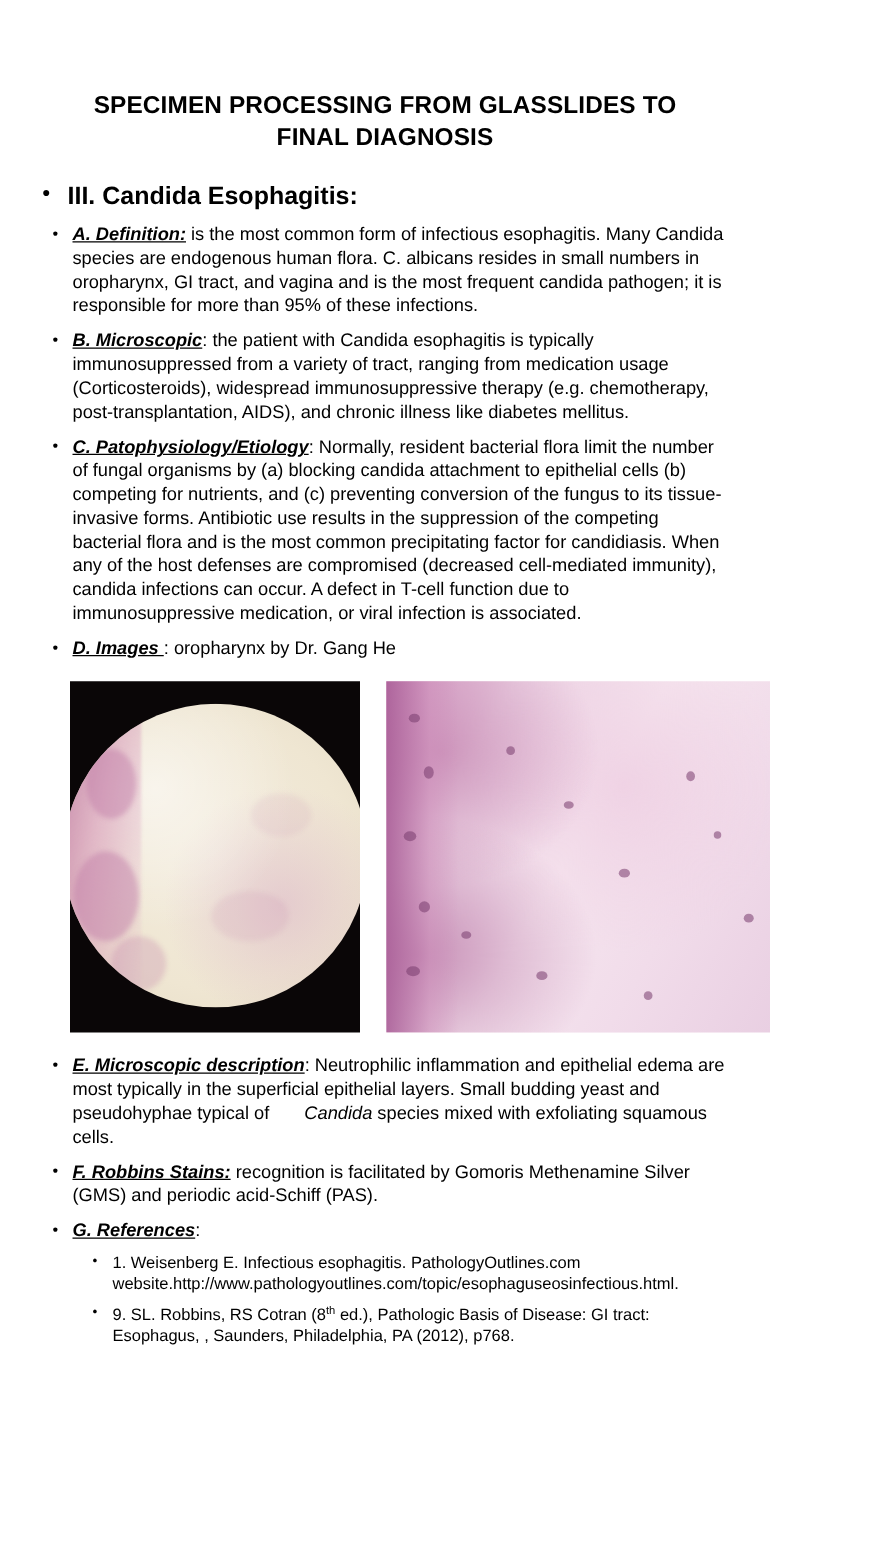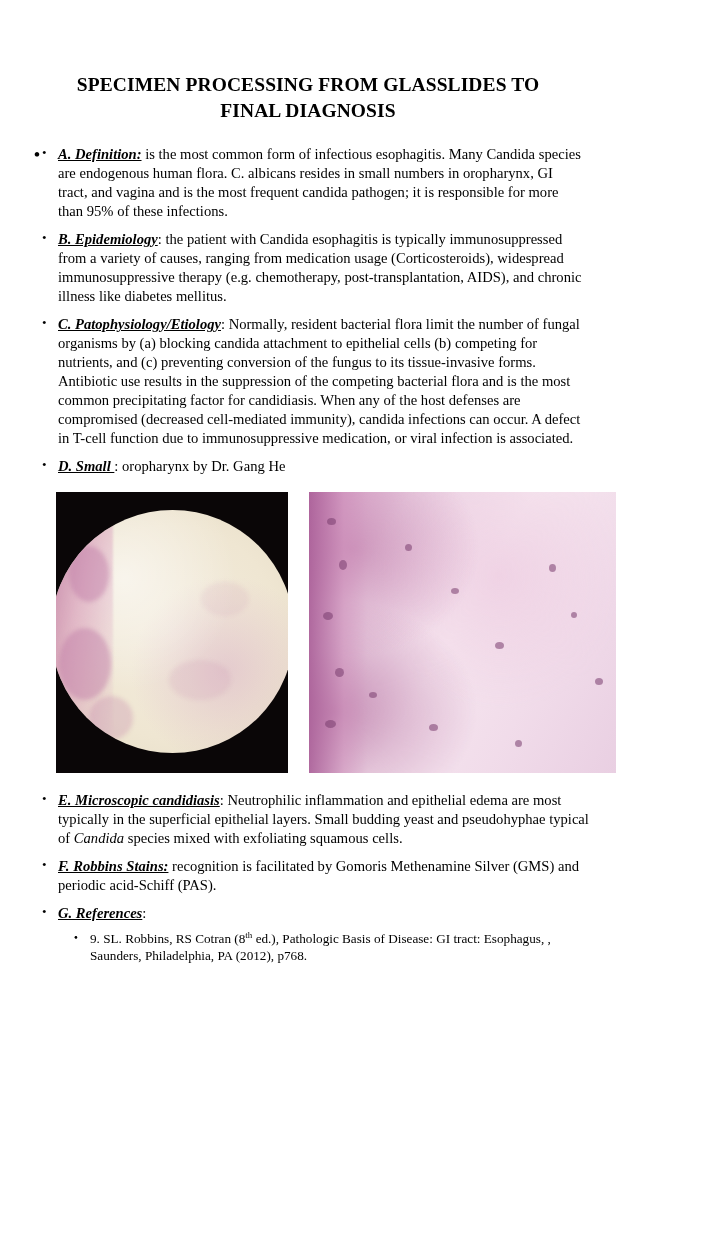--- a/index.html
+++ b/index.html
@@ -13,21 +13,20 @@
     font-family: "Liberation Sans", sans-serif;
     color: #000000;
     overflow: hidden;
   }
   .slide {
     position: relative;
     width: 616px;
     height: 1245px;
     box-sizing: border-box;
     padding: 0;
-    font-family: Liberation Serif, serif;
   }
   .title {
     margin: 0;
     padding: 72px 58px 0 58px;
     font-size: 19.5px;
     font-weight: bold;
     text-align: center;
     line-height: 1.32;
     letter-spacing: 0.1px;
   }
@@ -80,20 +79,21 @@
     top: 0px;
     font-size: 11px;
   }
   .hdr {
     font-style: italic;
     font-weight: bold;
     text-decoration: underline;
   }
   .ital {
     font-style: italic;
+    margin-left: 24px;
   }
   sup {
     font-size: 0.68em;
     vertical-align: super;
     text-align: center;
   }
   .images {
     display: flex;
     gap: 21px;
     margin: 16px 0 0 56px;
@@ -170,40 +170,41 @@
 <body>
 
 <div class="slide">
 
   <h1 class="title">SPECIMEN PROCESSING FROM GLASSLIDES TO FINAL DIAGNOSIS</h1>
 
   <div class="content">
 
     <div class="l1">
       <span class="bullet">•</span>
+      <span>III. Candida Esophagitis:</span>
     </div>
 
     <div class="l2">
       <span class="bullet">•</span>
       <span class="hdr">A. Definition:</span><span>  is the most common form of infectious esophagitis. Many Candida species are endogenous human flora. C. albicans resides in small numbers in oropharynx, GI tract, and vagina and is the most frequent candida pathogen; it is responsible for more than 95% of these infections.</span>
     </div>
 
     <div class="l2">
       <span class="bullet">•</span>
-      <span class="hdr">B. Epidemiology</span><span>: the patient with Candida esophagitis is typically immunosuppressed from a variety of causes, ranging from medication usage (Corticosteroids), widespread immunosuppressive therapy (e.g. chemotherapy, post-transplantation, AIDS), and chronic illness like diabetes mellitus.</span>
+      <span class="hdr">B. Microscopic</span><span>: the patient with Candida esophagitis is typically immunosuppressed from a variety of tract, ranging from medication usage (Corticosteroids), widespread immunosuppressive therapy (e.g. chemotherapy, post-transplantation, AIDS), and chronic illness like diabetes mellitus.</span>
     </div>
 
     <div class="l2">
       <span class="bullet">•</span>
       <span class="hdr">C. Patophysiology/Etiology</span><span>: Normally, resident bacterial flora limit the number of fungal organisms by (a) blocking candida attachment to epithelial cells (b) competing for nutrients, and (c) preventing conversion of the fungus to its tissue-invasive forms. Antibiotic use results in the suppression of the competing bacterial flora and is the most common precipitating factor for candidiasis. When any of the host defenses are compromised (decreased cell-mediated immunity), candida infections can occur. A defect in T-cell function due to immunosuppressive medication, or viral infection is associated.</span>
     </div>
 
     <div class="l2">
       <span class="bullet">•</span>
-      <span class="hdr">D. Small </span><span>: oropharynx by Dr. Gang He</span>
+      <span class="hdr">D. Images </span><span>: oropharynx by Dr. Gang He</span>
     </div>
 
   </div>
 
   <div class="images">
     <div class="img-box img-left">
       <div class="disc">
         <div class="edge"></div>
         <div class="blob" style="left:18px; top:36px; width:40px; height:56px;"></div>
         <div class="blob" style="left:8px; top:118px; width:52px; height:72px;"></div>
@@ -229,35 +230,36 @@
       <div class="spk" style="left:262px; top:120px; width:6px;  height:6px;"></div>
       <div class="spk" style="left:60px;  top:200px; width:8px;  height:6px;"></div>
       <div class="spk" style="left:310px; top:40px;  width:7px;  height:7px;"></div>
     </div>
   </div>
 
   <div class="after-images">
 
     <div class="l2">
       <span class="bullet">•</span>
-      <span class="hdr">E. Microscopic candidiasis</span><span>: Neutrophilic inflammation and epithelial edema are most typically in the superficial epithelial layers. Small budding yeast and pseudohyphae typical of </span><span class="ital">Candida</span><span> species mixed with exfoliating squamous cells.</span>
+      <span class="hdr">E. Microscopic description</span><span>: Neutrophilic inflammation and epithelial edema are most typically in the superficial epithelial layers. Small budding yeast and pseudohyphae typical of </span><span class="ital">Candida</span><span> species mixed with exfoliating squamous cells.</span>
     </div>
 
     <div class="l2">
       <span class="bullet">•</span>
       <span class="hdr">F. Robbins Stains:</span><span> recognition is facilitated by Gomoris Methenamine Silver (GMS) and periodic acid-Schiff (PAS).</span>
     </div>
 
     <div class="l2">
       <span class="bullet">•</span>
       <span class="hdr">G. References</span><span>:</span>
     </div>
 
     <div class="l3">
       <span class="bullet">•</span>
+      <span>1. Weisenberg E. Infectious esophagitis. PathologyOutlines.com website.http://www.pathologyoutlines.com/topic/esophaguseosinfectious.html.</span>
     </div>
 
     <div class="l3">
       <span class="bullet">•</span>
       <span>9.  SL. Robbins, RS Cotran (8</span><sup>th</sup><span> ed.), Pathologic Basis of Disease: GI tract: Esophagus, , Saunders, Philadelphia, PA (2012), p768.</span>
     </div>
 
   </div>
 
 </div>

